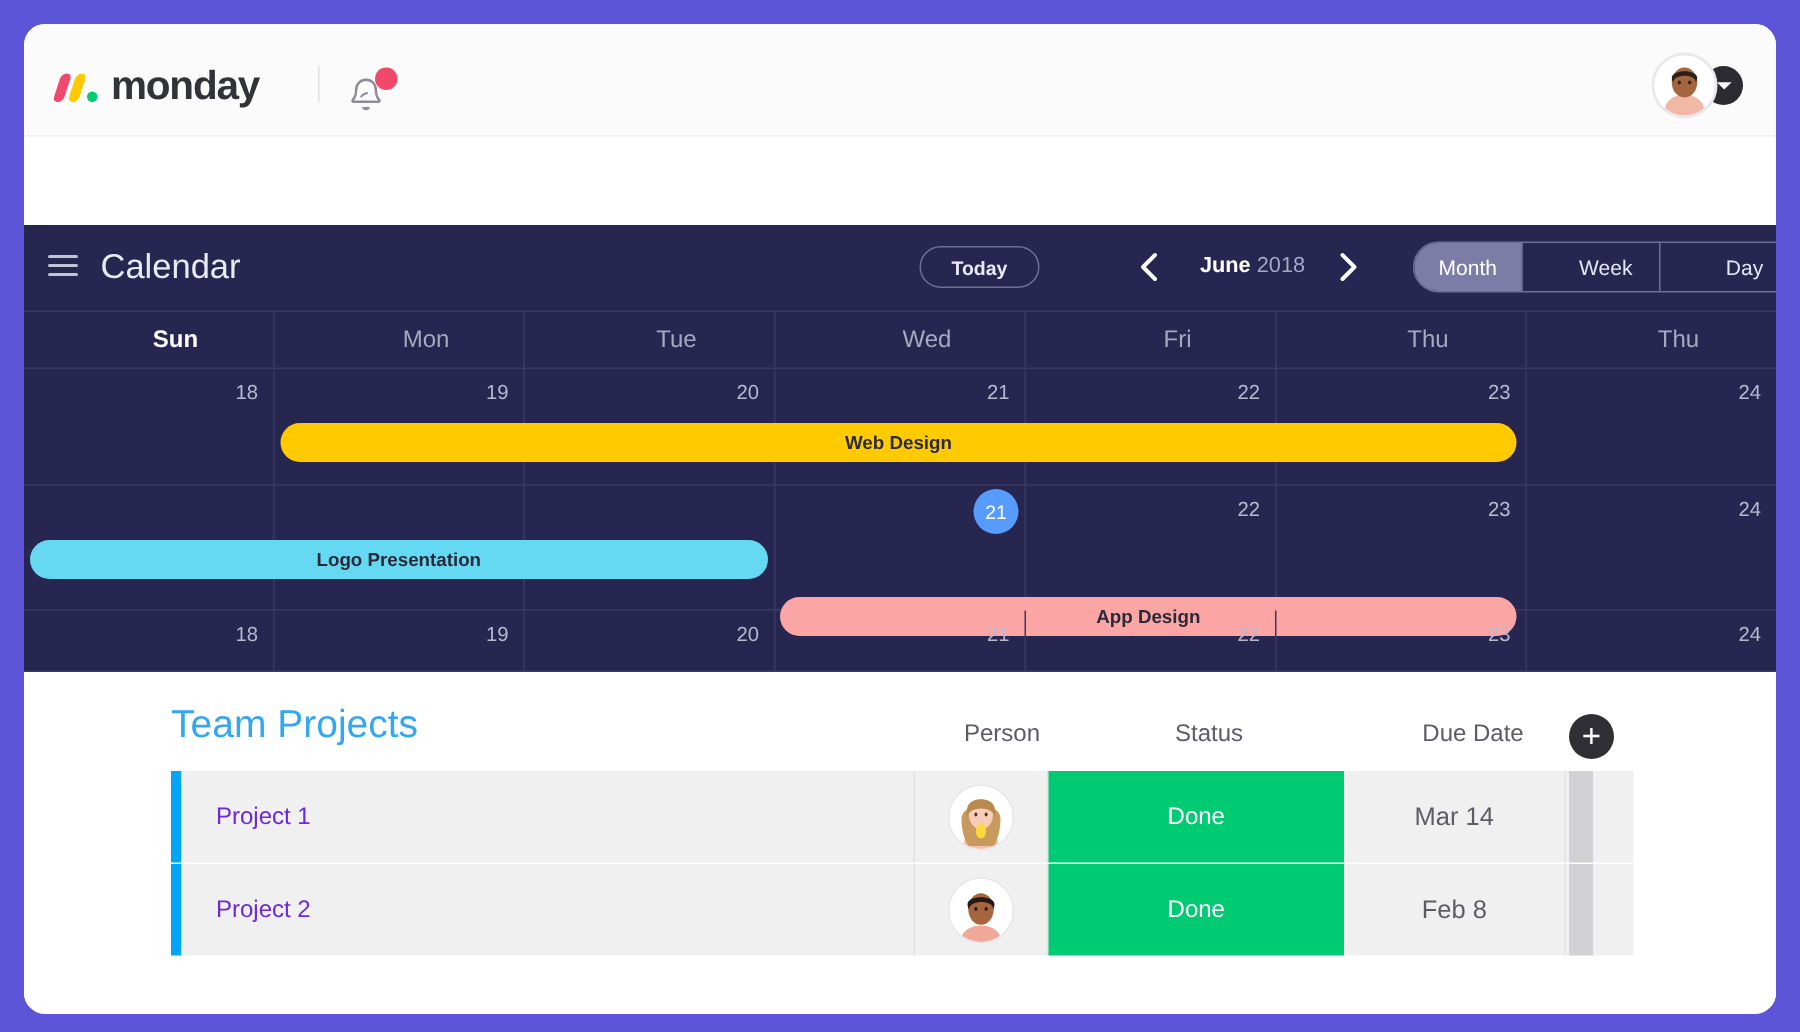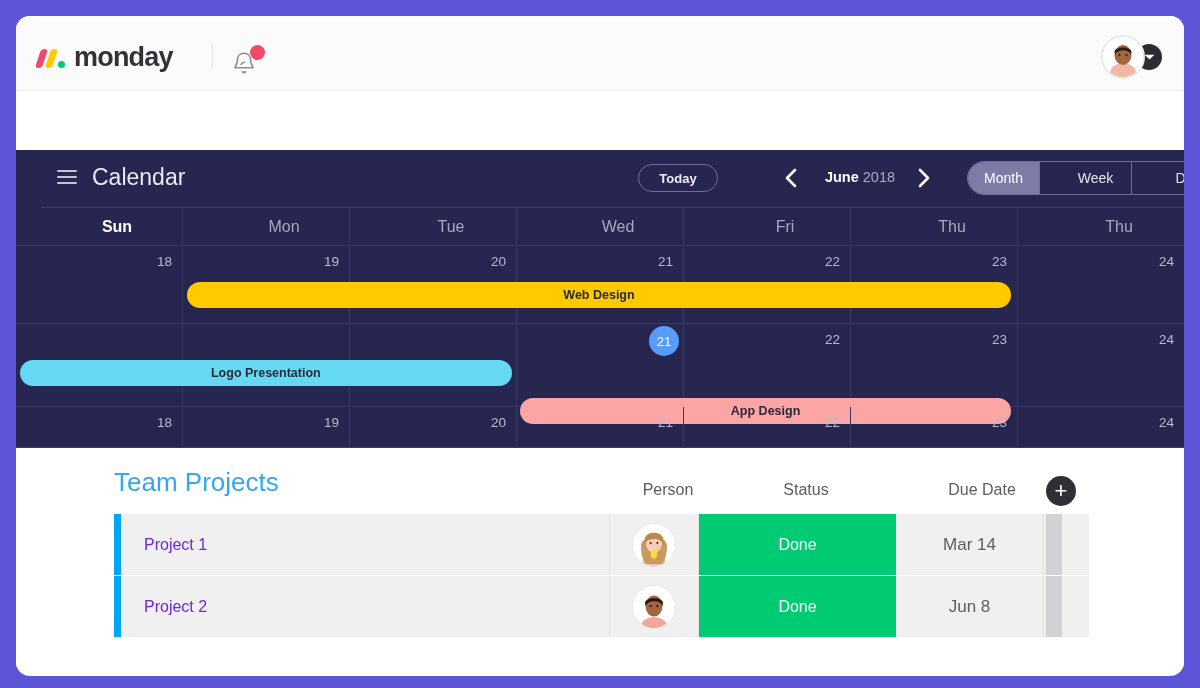--- a/index.html
+++ b/index.html
@@ -70,21 +70,20 @@
 
   .topbar-spacer { height: 59px; background: #ffffff; }
 
   
   .calendar { background: #272650; }
   .cal-header {
     position: relative;
     height: 58px;
     display: flex; align-items: center;
     border-bottom: 1px solid #3a3963;
-    margin-left: 25px;
   }
   .hamburger { position: absolute; left: 16px; top: 20px; width: 20px; }
   .hamburger span {
     display: block; height: 2px; background: #c3c3d4;
     margin-bottom: 4px; border-radius: 1px;
   }
   .hamburger span:last-child { margin-bottom: 0; }
   .cal-title {
     position: absolute; left: 51px; top: 14px;
     font-size: 23px; color: #e9e9f2; font-weight: normal;
@@ -428,21 +427,21 @@
             <span class="avatar-sm"><svg width="42" height="42" viewBox="0 0 42 42">
                 <rect width="42" height="42" fill="#ffffff"></rect>
                 <ellipse cx="21" cy="40" rx="13" ry="9" fill="#f0a899"></ellipse>
                 <ellipse cx="21" cy="20" rx="8.5" ry="10.5" fill="#a5663f"></ellipse>
                 <path d="M12 17c0-6.5 18-6.5 18 0 0 1.6-1 3.2-1 3.2.5-6.5-15.5-6.5-16 0 0 0-1-1.6-1-3.2z" fill="#241a13"></path>
                 <ellipse cx="17.6" cy="20" rx="1.1" ry="1.3" fill="#2d2018"></ellipse>
                 <ellipse cx="24.4" cy="20" rx="1.1" ry="1.3" fill="#2d2018"></ellipse>
               </svg></span>
           </div>
           <div class="cell-status">Done</div>
-          <div class="cell-due">Jun 8</div>
+          <div class="cell-due">Feb 8</div>
           <div class="cell-scroll">
             <div class="scroll-thumb"></div>
           </div>
         </div>
       </div>
   </div>
 
 </div>
 
 </body></html>

